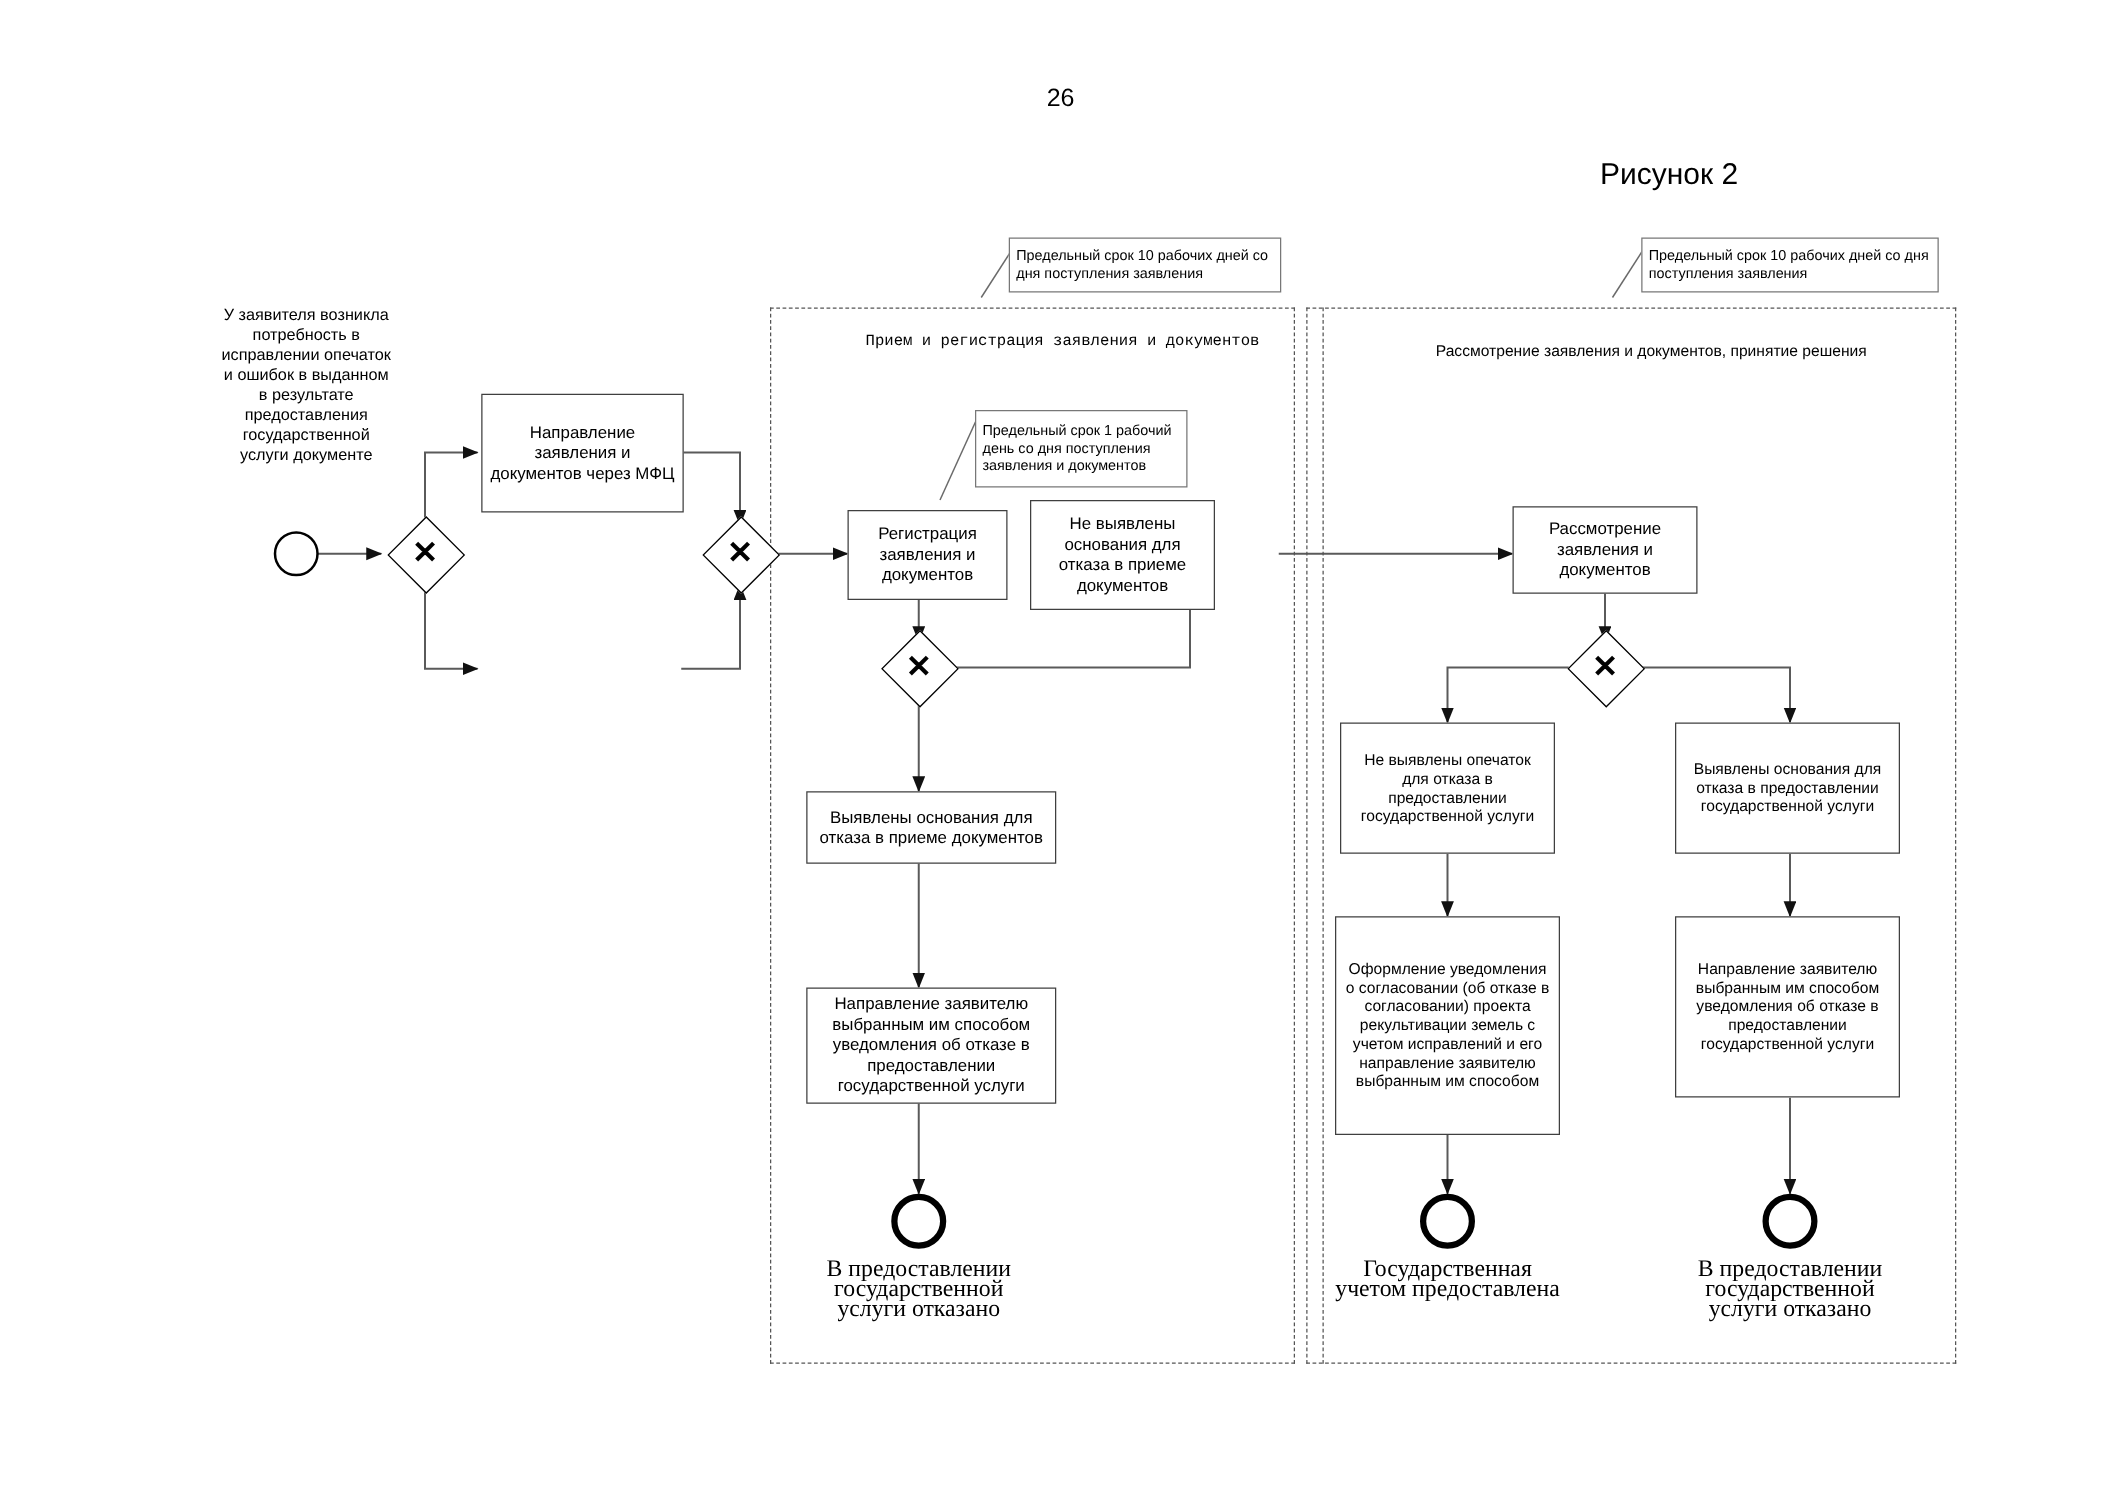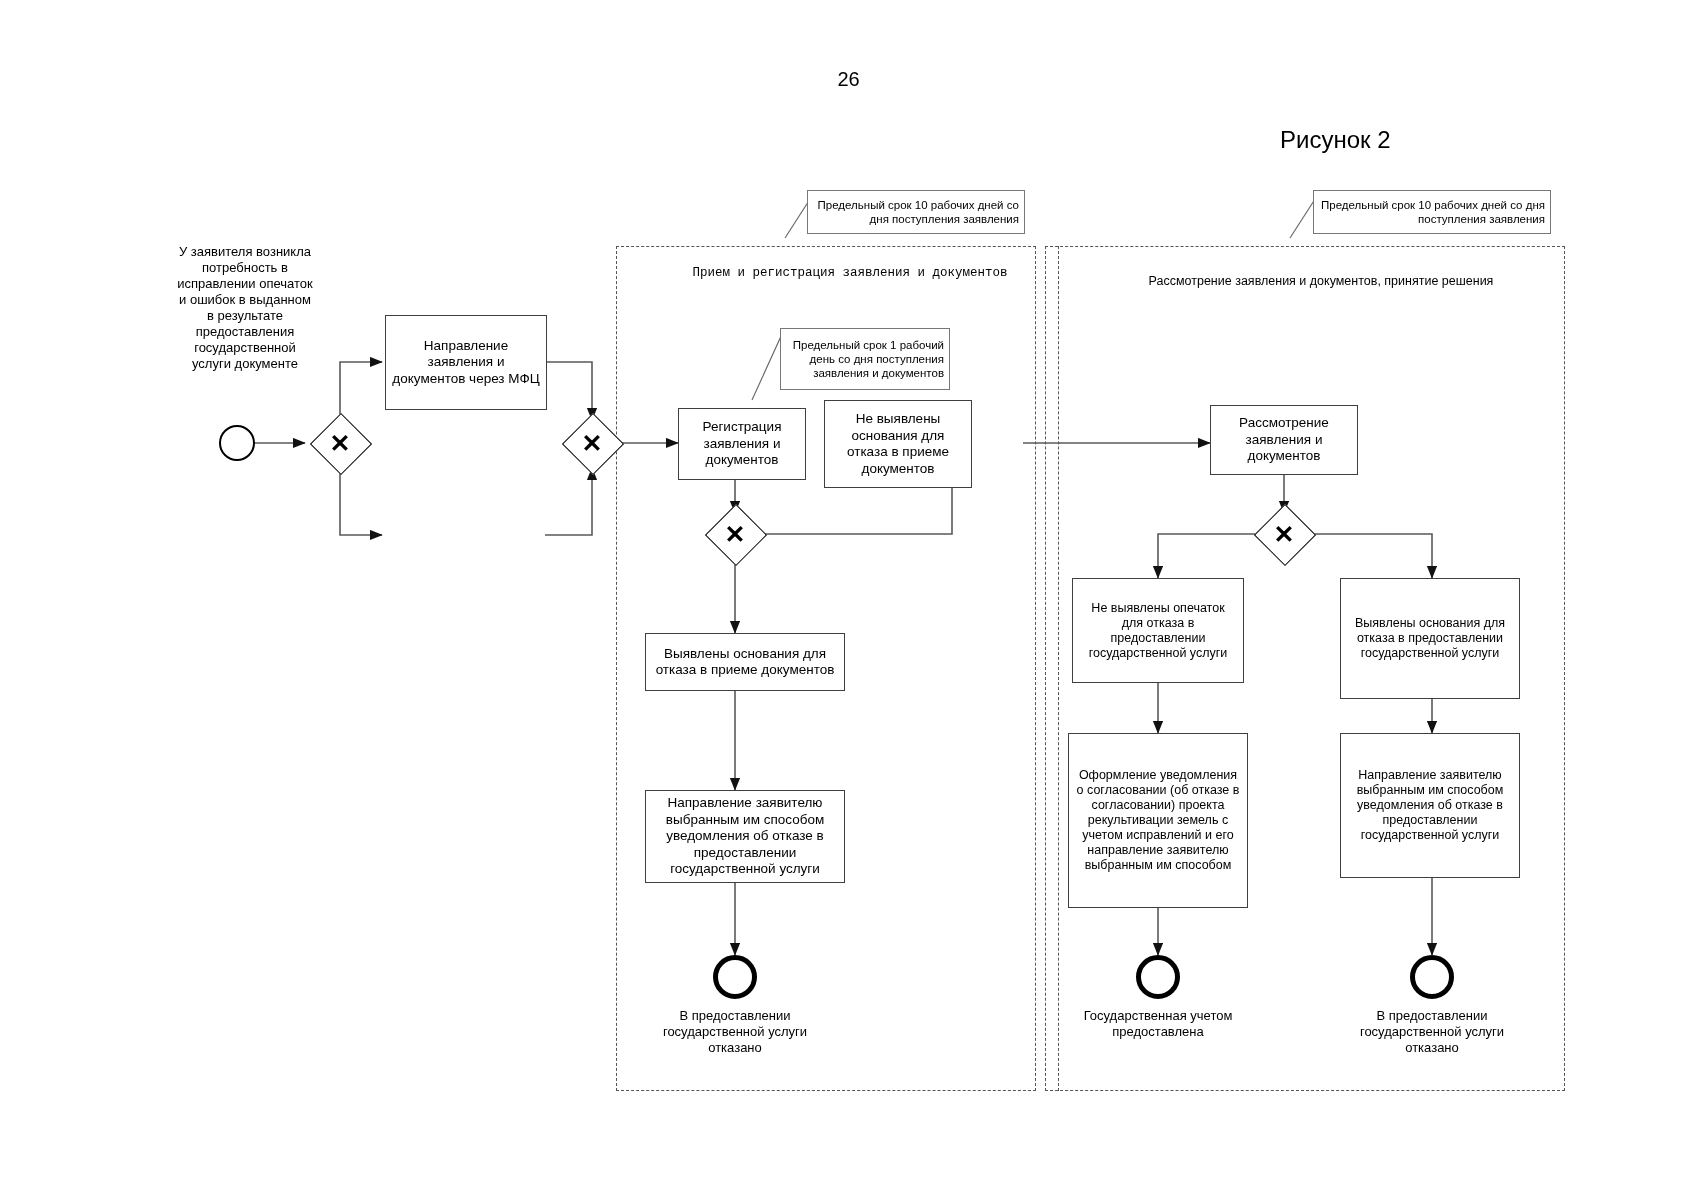--- a/index.html
+++ b/index.html
@@ -63,21 +63,21 @@
   }
   .task.small { font-size: 12.5px; line-height: 15px; }
 
   
   .note {
     border: 1.2px solid #777777;
     background: #ffffff;
     display: flex;
     align-items: center;
     justify-content: center;
-    text-align: right;
+    text-align: left;
     font-size: 11.5px;
     line-height: 14px;
     padding: 2px 5px;
   }
 
   
   .start-event {
     border: 2px solid #000000;
     border-radius: 50%;
     background: #ffffff;
@@ -107,22 +107,23 @@
   }
 
   
   .free-label {
     text-align: center;
     font-size: 13px;
     line-height: 16px;
   }
   .event-label {
     text-align: center;
-    font-size: 13px;
+    font-size: 19px;
     line-height: 16px;
+    font-family: Liberation Serif, serif;
   }
 
   svg.conn { position: absolute; left: 0; top: 0; width: 1697px; height: 1200px; pointer-events: none; }
 </style>
 </head>
 <body>
 
 <div id="canvas">
 
   <div class="abs page-number">26</div>
@@ -231,21 +232,21 @@
   <div class="abs task" style="left:824px; top:400px; width:148px; height:88px;">Не выявлены основания для отказа в приеме документов</div>
 
   <div class="abs task" style="left:645px; top:633px; width:200px; height:58px;">Выявлены основания для отказа в приеме документов</div>
 
   <div class="abs task" style="left:645px; top:790px; width:200px; height:93px;">Направление заявителю выбранным им способом уведомления об отказе в предоставлении государственной услуги</div>
 
   <div class="abs task" style="left:1210px; top:405px; width:148px; height:70px;">Рассмотрение заявления и документов</div>
 
   <div class="abs task small" style="left:1072px; top:578px; width:172px; height:105px;">Не выявлены опечаток для отказа в предоставлении государственной услуги</div>
 
-  <div class="abs task small" style="left:1340px; top:578px; width:180px; height:121px;">Выявлены основания для отказа в предоставлении государственной услуги</div>
+  <div class="abs task small" style="left:1340px; top:578px; width:180px; height:105px;">Выявлены основания для отказа в предоставлении государственной услуги</div>
 
   <div class="abs task small" style="left:1068px; top:733px; width:180px; height:175px;">Оформление уведомления о согласовании (об отказе в согласовании) проекта рекультивации земель с учетом исправлений и его направление заявителю выбранным им способом</div>
 
   <div class="abs task small" style="left:1340px; top:733px; width:180px; height:145px;">Направление заявителю выбранным им способом уведомления об отказе в предоставлении государственной услуги</div>
 
   <div class="abs end-event" style="left:713px; top:955px; width:44px; height:44px;"></div>
   <div class="abs event-label" style="left:640px; top:1008px; width:190px;">В предоставлении государственной услуги отказано</div>
 
   <div class="abs end-event" style="left:1136px; top:955px; width:44px; height:44px;"></div>
   <div class="abs event-label" style="left:1063px; top:1008px; width:190px;">Государственная учетом предоставлена</div>

